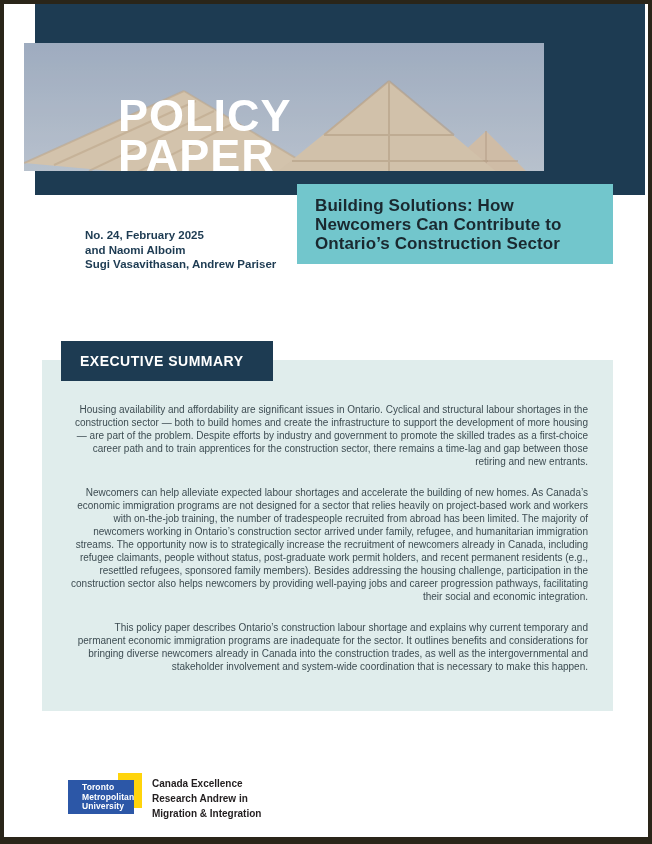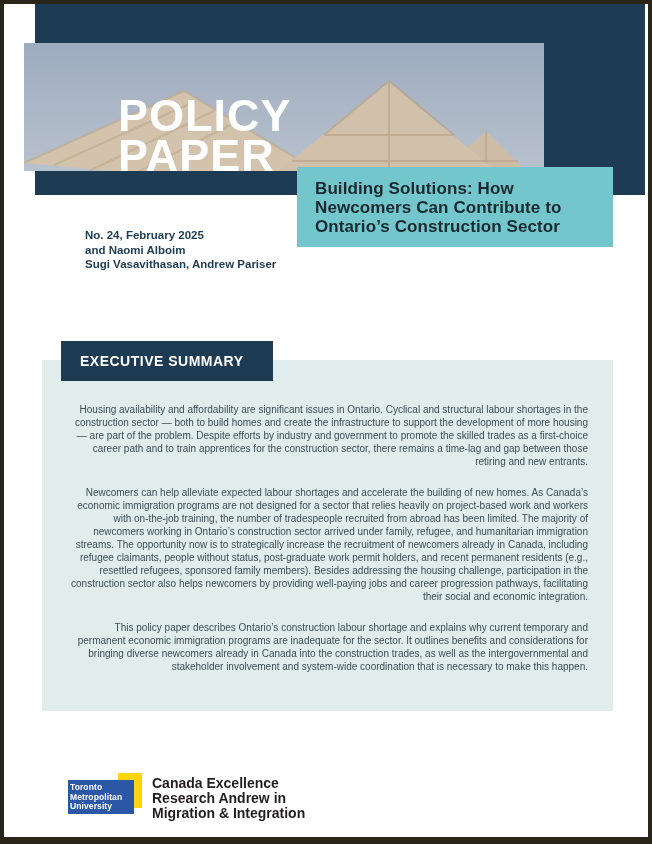--- a/index.html
+++ b/index.html
@@ -27,21 +27,21 @@
     position:absolute;left:0;top:39px;width:520px;height:128px;overflow:hidden;margin-left:20px;
   }
   .photo svg{display:block;}
   .series-title{
     position:absolute;left:94px;top:53px;
     color:#ffffff;font-weight:bold;font-size:45px;line-height:40px;
     letter-spacing:1px;
   }
   
   .teal-box{
-    position:absolute;left:293px;top:163px;width:316px;height:80px;
+    position:absolute;left:293px;top:180px;width:316px;height:80px;
     background:#72c6cc;box-sizing:border-box;
     padding:12px 32px 0 18px;
   }
   .teal-box .paper-title{
     color:#1a2930;font-weight:bold;font-size:17px;line-height:19px;
     letter-spacing:0.1px;
   }
   
   .byline{
     position:absolute;left:37px;top:224px;
@@ -65,29 +65,29 @@
     color:#3d4c52;font-size:10px;line-height:13px;text-align:right;
   }
   .summary-text p{margin:0 0 18px 0;padding:0;}
   
   .tmu-yellow{
     position:absolute;left:114px;top:769px;width:24px;height:35px;
     background:#ffd40b;
   }
   .tmu-blue{
     position:absolute;left:64px;top:776px;width:66px;height:34px;
-    background:#2c57a7;box-sizing:border-box;padding:3px 0 0 2px;
+    background:#2c57a7;box-sizing:border-box;padding:3px 0 0 14px;
   }
   .tmu-blue div{
     color:#ffffff;font-weight:bold;font-size:8.5px;line-height:9.6px;
     letter-spacing:0.1px;
   }
   .cerc-wordmark{
     position:absolute;left:148px;top:772px;
-    color:#221e1f;font-weight:bold;font-size:14px;line-height:15px;
+    color:#221e1f;font-weight:bold;font-size:10px;line-height:15px;
   }
 </style>
 </head>
 <body>
 
 <div class="frame">
   <div class="page">
 
     <div class="navy-block"></div>
     <div class="white-notch"></div>

